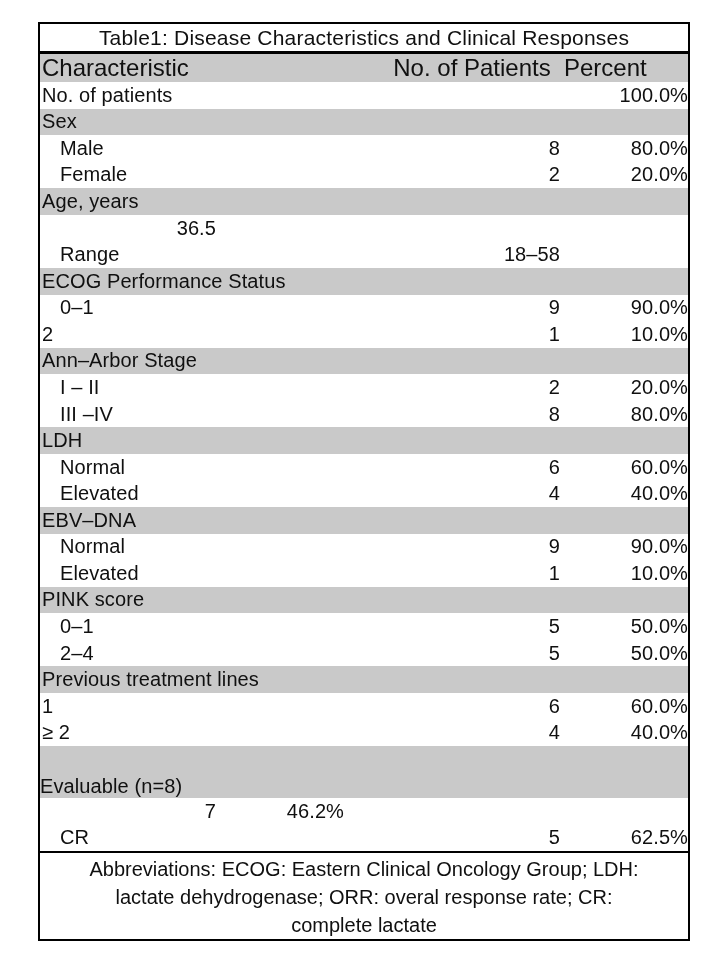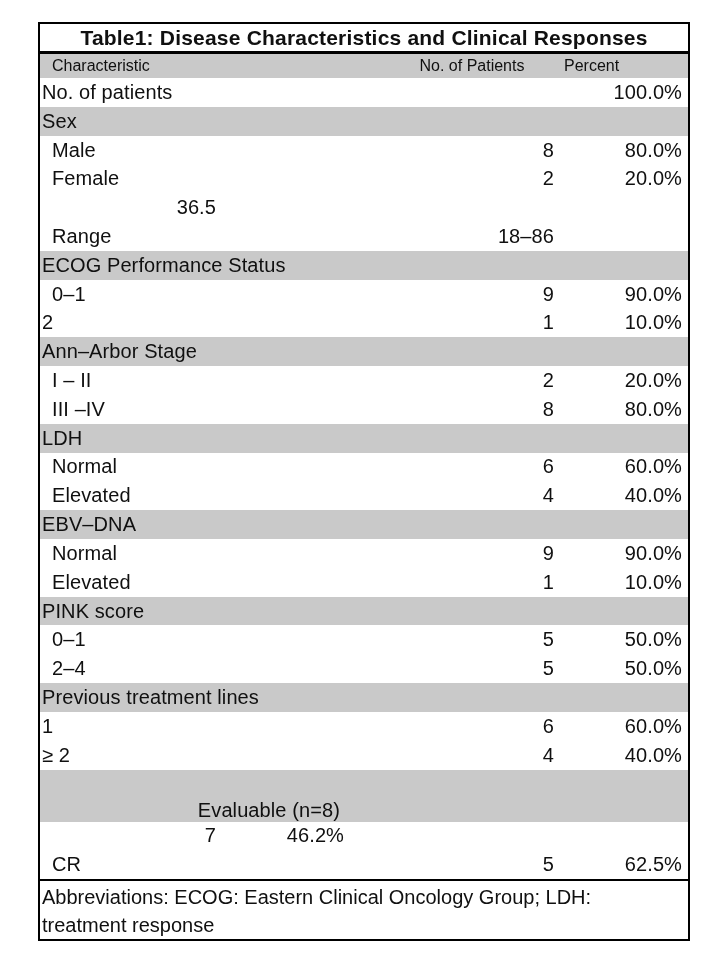--- a/index.html
+++ b/index.html
@@ -20,53 +20,52 @@
     position:absolute;left:38px;top:22px;
     width:648px;height:915px;
     border:2px solid var(--border-color);
     background:#fff;
     display:flex;flex-direction:column;
     overflow:hidden;
   }
   .title-row{
     flex:0 0 27px;
     display:flex;align-items:center;justify-content:center;
-    font-size:21px;font-weight:700;letter-spacing:.2px;
+    font-size:21px;font-weight:400;letter-spacing:.2px;
     border-bottom:3px solid var(--border-color);
     white-space:nowrap;
   }
   .header-row{
     flex:0 0 24px;
     background:var(--section-bg);
     display:flex;align-items:center;
-    font-size:16px;
-    padding-left:10px;
+    font-size:24px;
   }
   .rows{flex:1 1 auto;display:flex;flex-direction:column;}
   .row{
     flex:1 1 0;
     display:flex;align-items:center;
     font-size:20px;letter-spacing:.1px;
     background:#fff;
   }
   .row.section{background:var(--section-bg);}
   .c1{flex:1 1 auto;padding-left:2px;white-space:nowrap;overflow:hidden;}
-  .c1.indent{padding-left:12px;}
+  .c1.indent{padding-left:20px;}
   .c2{flex:0 0 176px;text-align:right;padding-right:4px;white-space:nowrap;}
-  .c3{flex:0 0 124px;text-align:right;padding-right:6px;white-space:nowrap;}
+  .c3{flex:0 0 124px;text-align:right;white-space:nowrap;}
   .header-row .c2{text-align:center;padding-right:0;}
   .header-row .c3{text-align:left;padding-left:4px;padding-right:0;}
-  .c23{flex:0 0 300px;text-align:right;white-space:nowrap;margin-top:29px;}
+  .c23{flex:0 0 300px;text-align:left;white-space:nowrap;margin-top:29px;}
   .footnote{
     flex:0 0 auto;
     border-top:2px solid var(--border-color);
     font-size:20px;line-height:28px;
     padding:2px 2px 0 2px;
   }
-  .footnote div{white-space:nowrap;}
+  .footnote div{white-space:nowrap;text-align:center;}
 </style>
 </head>
 <body>
 
 <div class="card">
 
   <div class="title-row">Table1: Disease Characteristics and Clinical Responses</div>
 
   <div class="header-row">
     <div class="c1">Characteristic</div>
@@ -90,29 +89,32 @@
       <div class="c2">8</div>
       <div class="c3">80.0%</div>
     </div>
 
     <div class="row">
       <div class="c1 indent">Female</div>
       <div class="c2">2</div>
       <div class="c3">20.0%</div>
     </div>
 
+    <div class="row section">
+      <div class="c1">Age, years</div>
+    </div>
 
     <div class="row">
       <div class="c2">36.5</div>
       <div class="c3"></div>
     </div>
 
     <div class="row">
       <div class="c1 indent">Range</div>
-      <div class="c2">18–86</div>
+      <div class="c2">18–58</div>
       <div class="c3"></div>
     </div>
 
     <div class="row section">
       <div class="c1">ECOG Performance Status</div>
     </div>
 
     <div class="row">
       <div class="c1 indent">0–1</div>
       <div class="c2">9</div>
@@ -217,16 +219,17 @@
     <div class="row">
       <div class="c1 indent">CR</div>
       <div class="c2">5</div>
       <div class="c3">62.5%</div>
     </div>
 
   </div>
 
   <div class="footnote">
     <div>Abbreviations: ECOG: Eastern Clinical Oncology Group; LDH:</div>
-    <div>treatment response</div>
+    <div>lactate dehydrogenase; ORR: overal response rate; CR:</div>
+    <div>complete lactate</div>
   </div>
 
 </div>
 
 </body></html>

